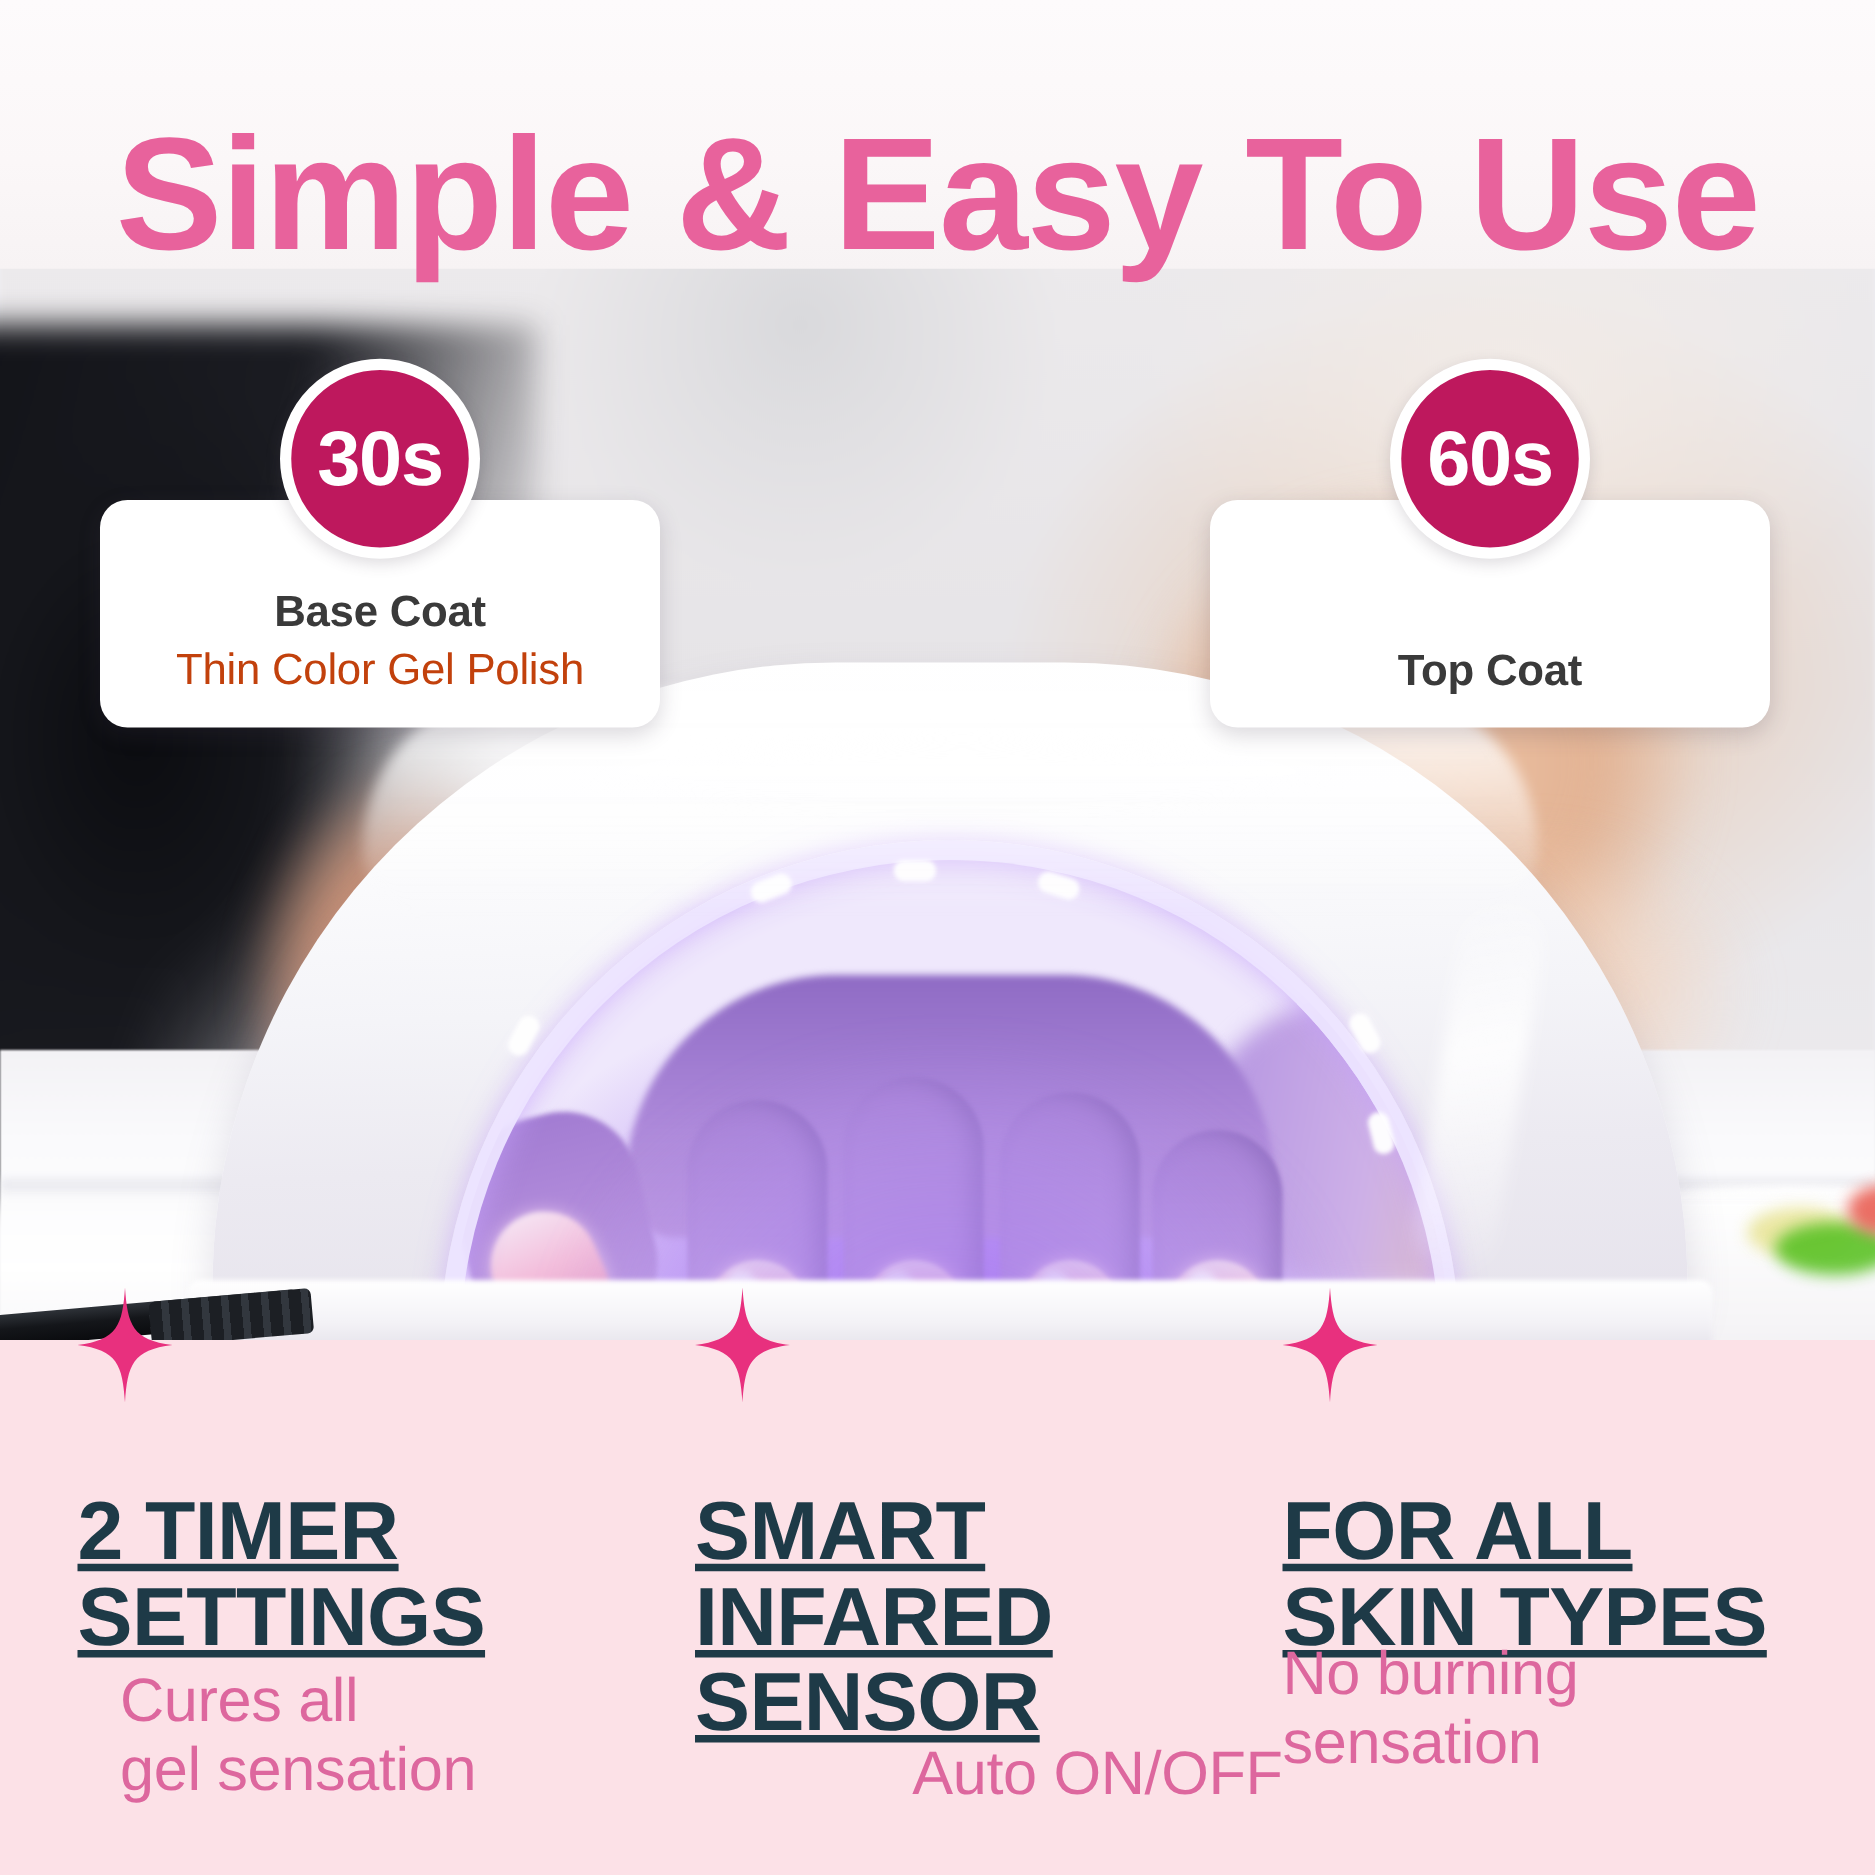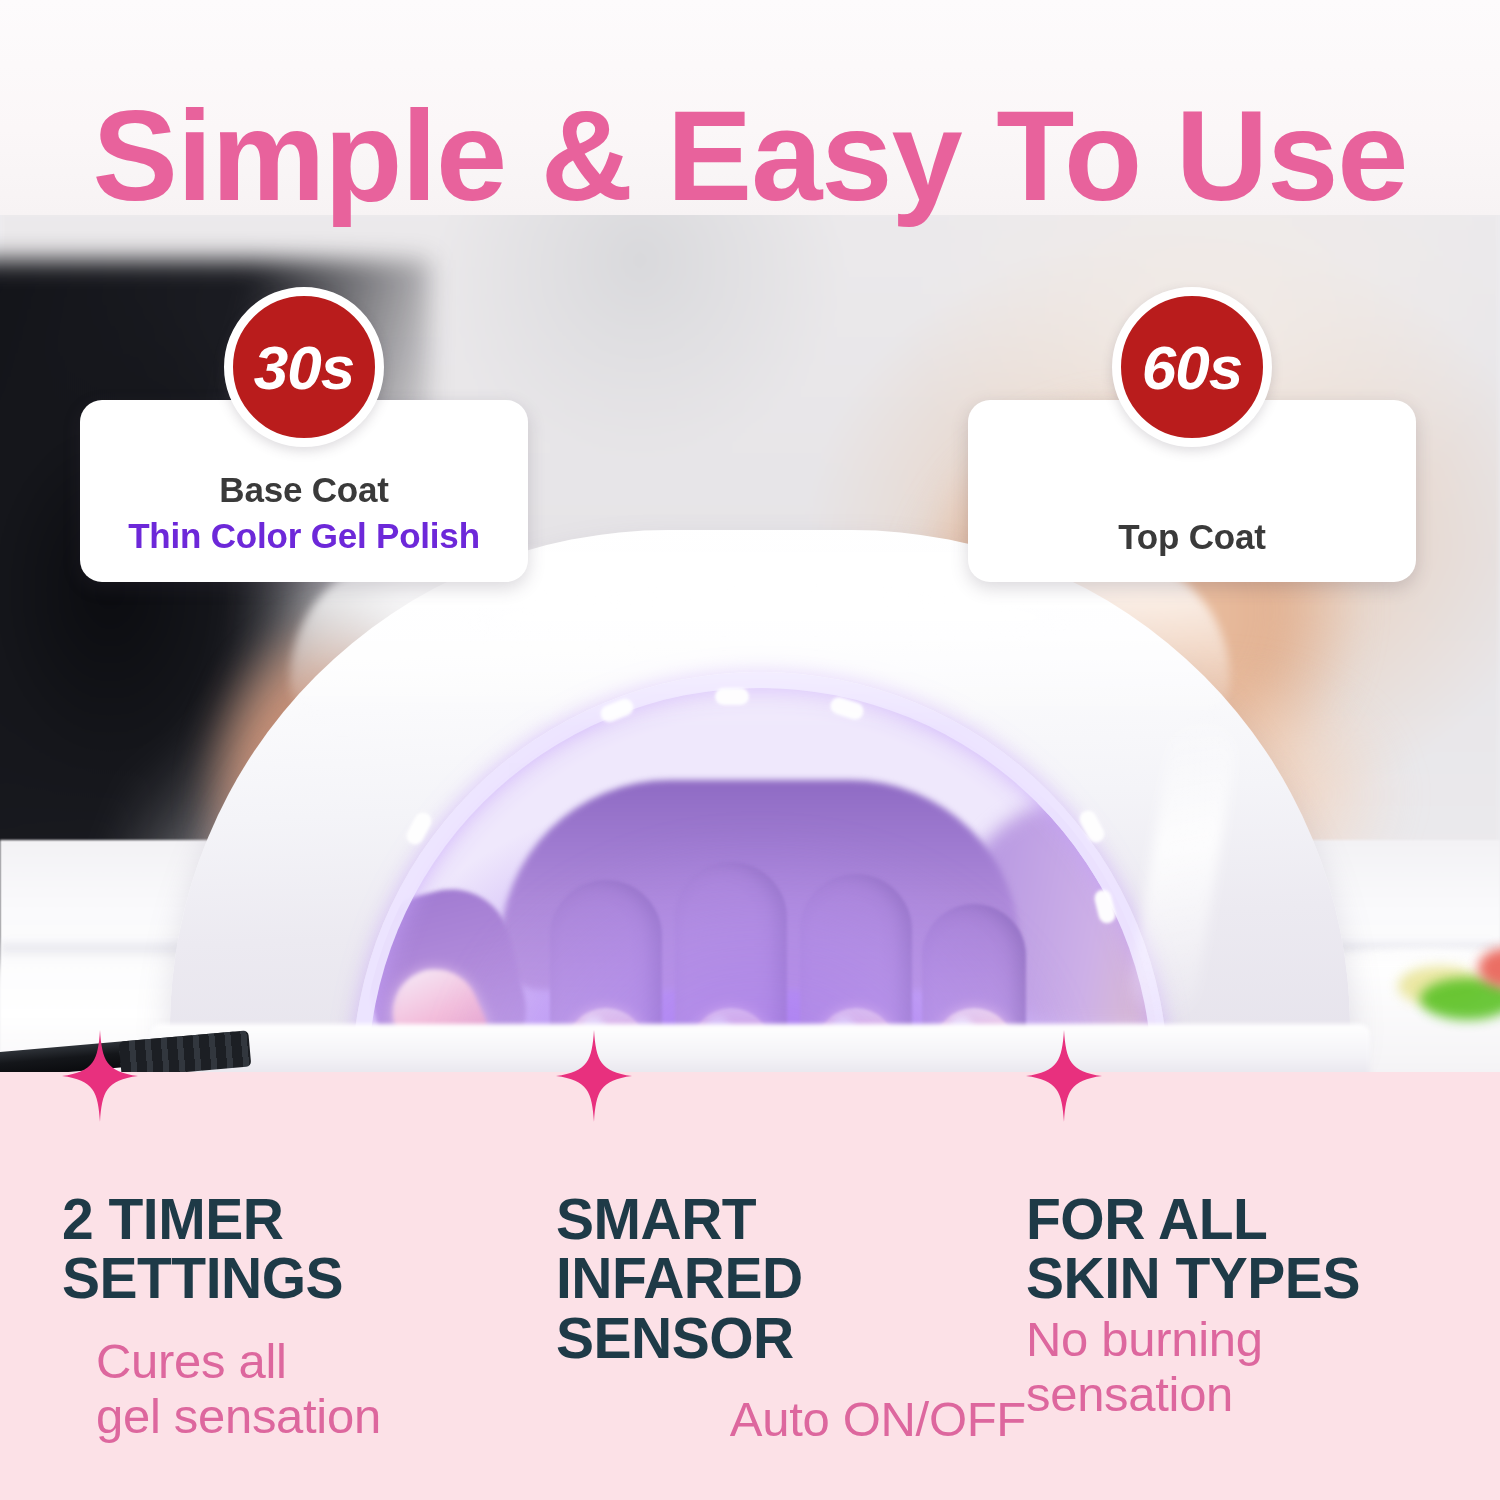--- a/index.html
+++ b/index.html
@@ -262,56 +262,56 @@
     box-shadow:0 6px 18px rgba(70,60,80,0.20);
     display:flex; flex-direction:column;
     align-items:center; justify-content:flex-end;
     padding-bottom:22px;
   }
   .badge-line1 {
     font-size:35px; font-weight:bold; color:#3a3a3a; line-height:1.28;
     letter-spacing:-0.2px;
   }
   .badge-line2 {
-    font-size:35px; font-weight:bold; color:#6d28d9; line-height:1.34;
+    font-size:35px; font-weight:normal; color:#c2410c; line-height:1.34;
     letter-spacing:-0.2px;
   }
   .badge-circle {
     position:absolute; top:0; width:160px; height:160px;
     border-radius:50%;
-    background:#b91c1c;
+    background:#be185d;
     border:9px solid #ffffff;
     display:flex; align-items:center; justify-content:center;
     color:#ffffff; font-size:62px; font-weight:bold;
     letter-spacing:-1px;
     z-index:2;
     box-shadow:0 4px 12px rgba(70,60,80,0.18);
-    font-style:italic;
   }
 
   
   .band {
     position:absolute; left:0; top:1072px; width:1500px; height:428px;
     background:#fce1e7;
     z-index:30;
   }
   .features {
     position:absolute; left:0; top:1072px; width:1500px; height:428px;
     z-index:45;
   }
   .feature { position:absolute; top:0; width:470px; height:428px; }
   .spark {
     position:absolute; top:-42px; left:0; width:76px; height:92px;
     z-index:50;
   }
   .feat-head {
     position:absolute; left:0; top:118px; width:470px;
-    font-size:57px; font-weight:bold; color:#1e3a47;
+    font-size:66px; font-weight:bold; color:#1e3a47;
     line-height:1.04; letter-spacing:-0.5px;
     text-transform:uppercase;
+    text-decoration:underline;
   }
   .feat-sub {
     position:absolute; left:0; width:470px;
     font-size:49px; color:#dd679e; line-height:1.12;
     letter-spacing:-0.3px;
   }
 </style>
 </head>
 <body>
 

